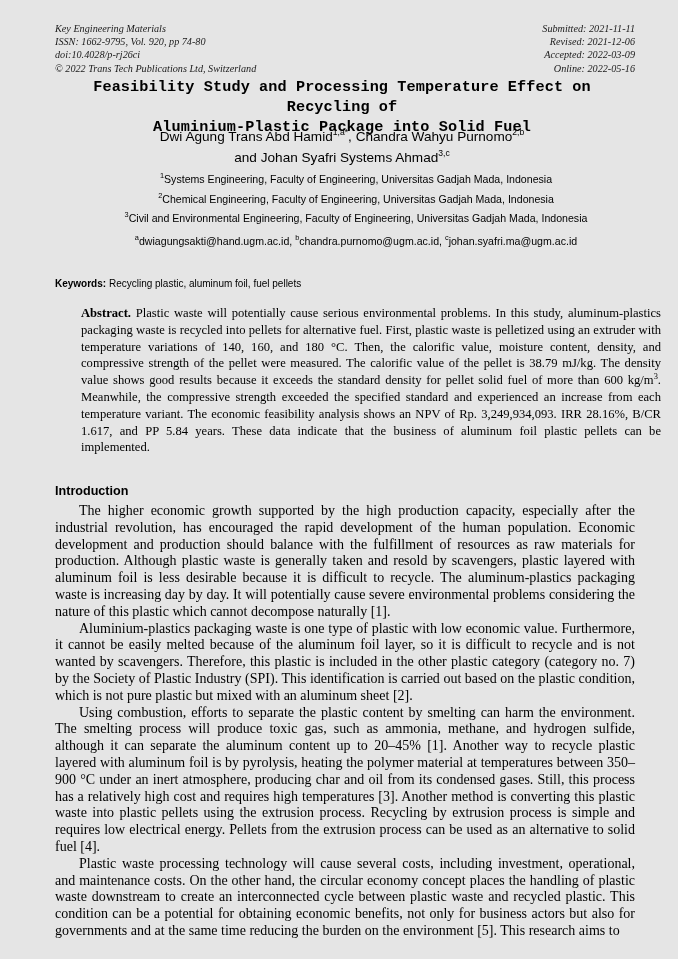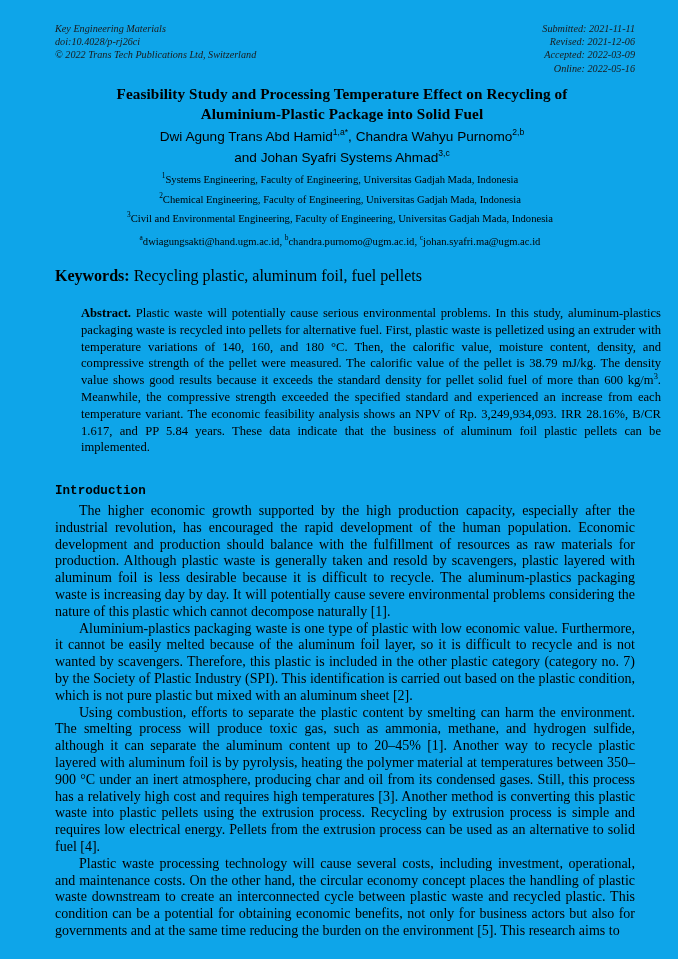--- a/index.html
+++ b/index.html
@@ -4,21 +4,21 @@
 <style>
   html, body {
     margin: 0;
     padding: 0;
     background: #ffffff;
   }
   .page {
     position: relative;
     width: 678px;
     height: 959px;
-    background: #0ea5e9;
+    background: #e5e5e5;
     overflow: hidden;
     color: #000000;
     box-sizing: border-box;
   }
 
   
   .journal-header {
     position: absolute;
     left: 55px;
     top: 22px;
@@ -33,24 +33,24 @@
     color: #1a1a1a;
   }
   .journal-header .hdr-left { text-align: left; }
   .journal-header .hdr-right { text-align: right; }
   .journal-header div > div { white-space: nowrap; }
 
   
   .paper-title {
     position: absolute;
     left: 62px;
-    top: 84px;
+    top: 77px;
     width: 560px;
     text-align: center;
-    font-family: Liberation Serif, serif;
+    font-family: Liberation Mono, monospace;
     font-weight: bold;
     font-size: 15.2px;
     line-height: 20px;
     letter-spacing: 0.1px;
   }
 
   
   .authors {
     position: absolute;
     left: 62px;
@@ -64,44 +64,44 @@
   .authors sup {
     font-size: 8.6px;
     vertical-align: super;
     line-height: 0;
     text-align: right;
   }
 
   
   .affiliations {
     position: absolute;
-    left: 30px;
+    left: 46px;
     top: 170px;
     width: 620px;
     text-align: center;
-    font-family: Liberation Serif, serif;
+    font-family: Liberation Sans, sans-serif;
     font-size: 10.6px;
     line-height: 19.5px;
   }
   .affiliations .aff-line { white-space: nowrap; }
   .affiliations sup {
     font-size: 7.4px;
     vertical-align: super;
     line-height: 0;
   }
   .emails { margin-top: 3px; }
 
   
   .keywords {
     position: absolute;
     left: 55px;
-    top: 268px;
-    width: 580px;
-    font-family: Liberation Serif, serif;
-    font-size: 16px;
+    top: 276px;
+    width: 580px;
+    font-family: Liberation Sans, sans-serif;
+    font-size: 10px;
     line-height: 15px;
   }
   .keywords .kw-label { font-weight: bold; }
 
   
   .abstract {
     position: absolute;
     left: 55px;
     top: 305px;
     width: 580px;
@@ -114,21 +114,21 @@
   }
   .abstract .ab-label { font-weight: bold; }
   .abstract sup { font-size: 8.4px; vertical-align: super; line-height: 0; }
 
   
   .section-heading {
     position: absolute;
     left: 55px;
     top: 483px;
     width: 580px;
-    font-family: Liberation Mono, monospace;
+    font-family: Liberation Sans, sans-serif;
     font-weight: bold;
     font-size: 12.6px;
     line-height: 16.8px;
   }
   .body-text {
     position: absolute;
     left: 55px;
     top: 503px;
     width: 580px;
     font-family: "Liberation Serif", "DejaVu Serif", serif;
@@ -143,20 +143,21 @@
   }
 </style>
 </head>
 <body>
 
 <div class="page">
 
   <div class="journal-header">
     <div class="hdr-left">
       <div>Key Engineering Materials</div>
+      <div>ISSN: 1662-9795, Vol. 920, pp 74-80</div>
       <div>doi:10.4028/p-rj26ci</div>
       <div>© 2022 Trans Tech Publications Ltd, Switzerland</div>
     </div>
     <div class="hdr-right">
       <div>Submitted: 2021-11-11</div>
       <div>Revised: 2021-12-06</div>
       <div>Accepted: 2022-03-09</div>
       <div>Online: 2022-05-16</div>
     </div>
   </div>

